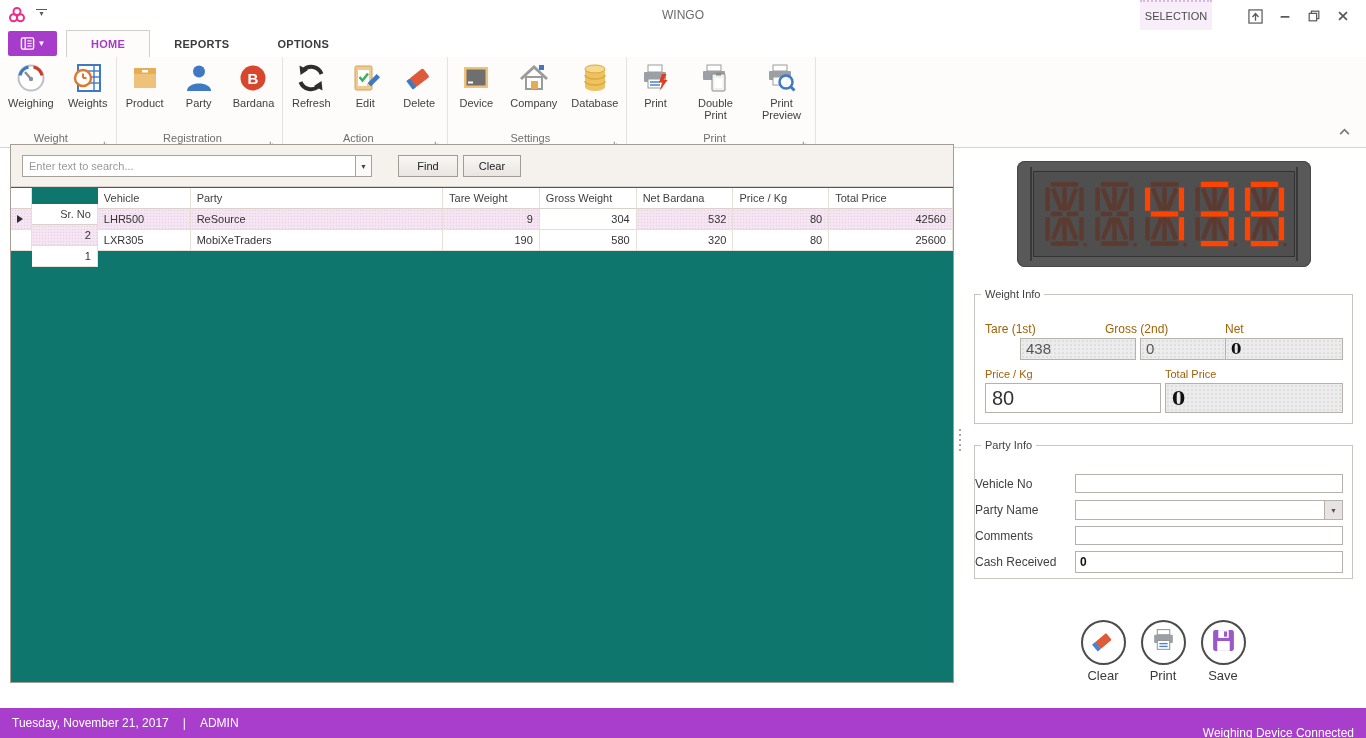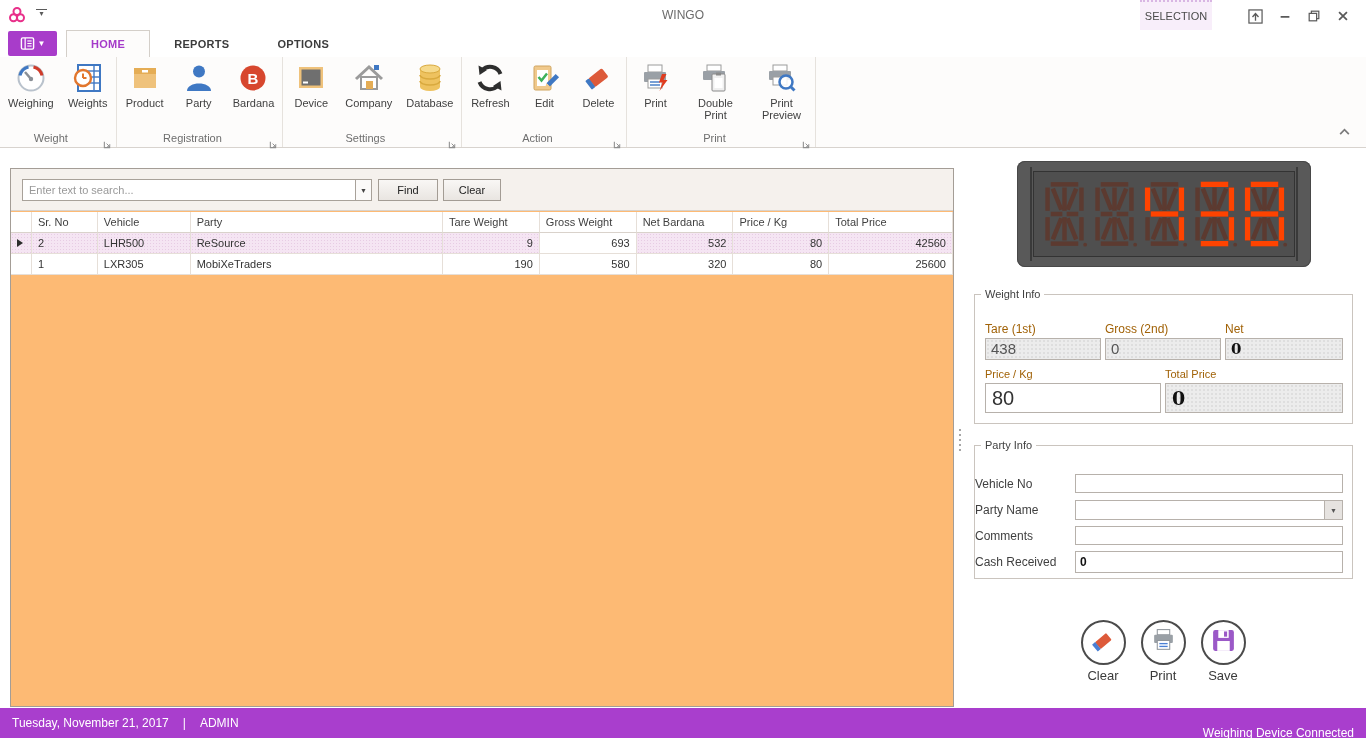--- a/index.html
+++ b/index.html
@@ -30,54 +30,54 @@
   .rbtns { display:flex; gap:10px; }
   .rbtn { display:flex; flex-direction:column; align-items:center; min-width:44px; padding:2px 2px; cursor:pointer; border-radius:2px; }
   .ricon { width:32px; height:32px; display:block; }
   .ricon svg { width:32px; height:32px; }
   .rlabel { margin-top:3px; font-size:11px; color:#3f3f3f; text-align:center; line-height:12px; max-width:52px; }
   .rgroup-footer { position:absolute; left:0; right:0; bottom:1px; height:14px; }
   .rgroup-label { position:absolute; left:0; right:14px; text-align:center; font-size:11px; color:#6e6e6e; }
   .launcher { position:absolute; right:3px; bottom:1px; width:10px; height:10px; cursor:pointer; }
   .ribbon-chevron { position:absolute; left:1338px; top:122px; width:16px; height:14px; cursor:pointer; }
   
-  .left-panel { position:absolute; left:10px; top:168px; width:944px; height:539px; border:1px solid #a49d96; background:#fdba74; }
+  .left-panel { position:absolute; left:10px; top:144px; width:944px; height:539px; border:1px solid #a49d96; background:#0f766e; }
   .search-strip { position:absolute; left:0; top:0; right:0; height:42px; background:#f5f1ed; border-bottom:1px solid #d9d2cb; }
   .search-combo { position:absolute; left:11px; top:10px; width:350px; height:22px; background:#fff; border:1px solid #a8a199; }
   .search-combo input { position:absolute; left:0; top:0; width:332px; height:20px; border:none; outline:none; padding:0 6px; font-size:11px; font-family:inherit; color:#333; background:transparent; }
   .search-combo input::placeholder { color:#999; }
   .combo-arrow { position:absolute; right:0; top:0; width:16px; height:20px; border-left:1px solid #a8a199; display:flex; align-items:center; justify-content:center; font-size:7px; color:#444; cursor:pointer; background:#fbfaf9; }
-  .tool-btn { position:absolute; top:10px; height:22px; background:linear-gradient(#f9f7f5,#e9e5e1); border:1px solid #a39c94; font-size:11px; color:#222; font-family:inherit; cursor:pointer; }
+  .tool-btn { position:absolute; top:10px; height:22px; background:linear-gradient(#f9f7f5,#e9e5e1); border:1px solid #a39c94; font-size:11px; color:#222; font-family:inherit; cursor:pointer;margin-left:20px; }
   .tool-btn.find { left:367px; width:60px; }
   .tool-btn.clear { left:432px; width:58px; }
   .grid { position:absolute; left:0; top:43px; right:0; bottom:0; overflow:hidden; }
   .grow { display:flex; height:21px; }
   .gcell { height:21px; line-height:20px; font-size:11px; color:#333; padding:0 6px; border-right:1px solid #e6dfd8; border-bottom:1px solid #e6dfd8; white-space:nowrap; overflow:hidden; background:#fff; }
   .ghead .gcell { color:#3f3f3f; border-bottom:1px solid #d9d2cb; }
   .gcell.ind { padding:0; }
-  .al { text-align:left; } .ac { text-align:left; } .ar { text-align:right; }
+  .al { text-align:left; } .ac { text-align:right;margin-top:16px; } .ar { text-align:right; }
   .grow.sel .gcell { background-color:#f5e5f3; background-image:radial-gradient(rgba(196,142,190,.28) 1px, transparent 1px); background-size:3px 3px; }
   .grow.sel .gcell.focuscell { background:#fff; }
   .row-arrow { display:inline-block; width:0; height:0; border-left:6px solid #2b2b2b; border-top:4px solid transparent; border-bottom:4px solid transparent; margin:6px 0 0 6px; }
   
   .splitter { position:absolute; left:955px; top:417px; width:9px; height:46px; display:flex; flex-direction:column; align-items:center; justify-content:center; gap:3px; cursor:col-resize; }
   .splitter i { width:2px; height:2px; background:#8a8a8a; border-radius:50%; }
   
   .led { position:absolute; left:1017px; top:161px; width:294px; height:106px; background:#595959; border-radius:8px; box-shadow:inset 0 0 0 1px #484848; }
   .led:before, .led:after { content:""; position:absolute; top:6px; bottom:6px; width:2px; background:#3a3a3a; }
   .led:before { left:13px; } .led:after { right:13px; }
   .led-screen { position:absolute; left:16px; right:16px; top:10px; bottom:10px; background:#4f4f4f; border:1px solid #333; display:flex; align-items:center; justify-content:center; gap:3px; }
   .led-digit { width:47px; height:72px; }
   
   fieldset { position:absolute; border:1px solid #cac4be; min-width:0; background:#fff; }
   legend { font-size:11px; color:#3f3f3f; padding:0 4px; margin-left:6px; }
   .flabel { position:absolute; font-size:12px; color:#a16207; white-space:nowrap; }
   .fbox { position:absolute; border:1px solid #b7b1ab; background:#fff; overflow:hidden; white-space:nowrap; }
   .fbox.dis { background-color:#ececec; background-image:radial-gradient(#dedede 1px, transparent 1px); background-size:4px 4px; }
-  .val-sm { font-size:15px; color:#555; line-height:20px; padding:0 5px; }
+  .val-sm { font-size:15px; color:#555; line-height:20px; padding:0 5px;margin-left:35px; }
   .val-sm-bold { font-family:"DejaVu Serif", serif; font-weight:bold; font-size:15px; color:#111; line-height:20px; padding:0 5px; }
   .val-lg { font-size:20px; color:#333; line-height:28px; padding:0 6px; }
   .val-lg-bold { font-family:"DejaVu Serif", serif; font-weight:bold; font-size:19px; color:#111; line-height:28px; padding:0 6px; }
   .pi-row-label { position:absolute; font-size:12px; color:#3f3f3f; text-align:left; width:95px; }
   .pi-input { position:absolute; left:100px; width:268px; height:19px; border:1px solid #b7b1ab; background:#fff; font-family:inherit; font-size:12px; padding:0 4px; outline:none; }
   .pi-combo { position:absolute; left:100px; width:268px; height:20px; border:1px solid #b7b1ab; background:#fff; }
   .pi-combo .dd { position:absolute; right:0; top:0; width:18px; height:18px; background:#e6e3e0; border-left:1px solid #b7b1ab; display:flex; align-items:center; justify-content:center; font-size:7px; color:#555; cursor:pointer; }
   
   .circle-buttons { position:absolute; left:1075px; top:620px; width:176px; display:flex; gap:4px; }
   .cbtn { width:56px; text-align:center; cursor:pointer; }
@@ -217,56 +217,20 @@
           <span class="launcher"><svg viewBox="0 0 10 10" width="9" height="9">
               <path d="M1.5 2 V8.5 H8" fill="none" stroke="#8f8f8f" stroke-width="1.2"></path>
               <path d="M4 4 L7.5 7.5 M7.5 4.6 V7.5 H4.6" stroke="#8f8f8f" stroke-width="1.1" fill="none"></path>
             </svg></span>
         </div>
       </div>
       <div class="rgroup">
         <div class="rbtns">
           <div class="rbtn">
             <span class="ricon"><svg viewBox="0 0 32 32">
-                <rect x="4" y="5" width="24" height="21" fill="#efc27b"></rect>
-                <rect x="6.5" y="7.5" width="19" height="16" fill="#6f6f6f"></rect>
-                <rect x="8" y="19.5" width="5" height="2" fill="#fff"></rect>
-              </svg></span>
-            <span class="rlabel">Device</span>
-          </div>
-          <div class="rbtn">
-            <span class="ricon"><svg viewBox="0 0 32 32">
-                <rect x="21" y="3" width="5" height="5" fill="#3f78c3"></rect>
-                <path d="M3 17 L16 5 L29 17" fill="none" stroke="#9b9b9b" stroke-width="3"></path>
-                <rect x="8" y="15" width="16" height="12" fill="#fff" stroke="#9b9b9b" stroke-width="2"></rect>
-                <rect x="13" y="19" width="7" height="8" fill="#e5ad55"></rect>
-              </svg></span>
-            <span class="rlabel">Company</span>
-          </div>
-          <div class="rbtn">
-            <span class="ricon"><svg viewBox="0 0 32 32">
-                <path d="M6 7 v18 a10 4 0 0 0 20 0 v-18" fill="#eec25f"></path>
-                <ellipse cx="16" cy="7" rx="10" ry="4" fill="#f6d98a" stroke="#d9a93e"></ellipse>
-                <path d="M6 13 a10 4 0 0 0 20 0 M6 19 a10 4 0 0 0 20 0" fill="none" stroke="#d9a93e" stroke-width="1.5"></path>
-              </svg></span>
-            <span class="rlabel">Database</span>
-          </div>
-        </div>
-        <div class="rgroup-footer">
-          <span class="rgroup-label">Settings</span>
-          <span class="launcher"><svg viewBox="0 0 10 10" width="9" height="9">
-              <path d="M1.5 2 V8.5 H8" fill="none" stroke="#8f8f8f" stroke-width="1.2"></path>
-              <path d="M4 4 L7.5 7.5 M7.5 4.6 V7.5 H4.6" stroke="#8f8f8f" stroke-width="1.1" fill="none"></path>
-            </svg></span>
-        </div>
-      </div>
-      <div class="rgroup">
-        <div class="rbtns">
-          <div class="rbtn">
-            <span class="ricon"><svg viewBox="0 0 32 32">
                 <path d="M26.5 12 A11 11 0 0 0 8 8.5" fill="none" stroke="#2e2e2e" stroke-width="4"></path>
                 <polygon points="4.5,3.5 5.5,13 13,8" fill="#2e2e2e"></polygon>
                 <path d="M5.5 20 A11 11 0 0 0 24 23.5" fill="none" stroke="#2e2e2e" stroke-width="4"></path>
                 <polygon points="27.5,28.5 26.5,19 19,24" fill="#2e2e2e"></polygon>
               </svg></span>
             <span class="rlabel">Refresh</span>
           </div>
           <div class="rbtn">
             <span class="ricon"><svg viewBox="0 0 32 32">
                 <rect x="6" y="4" width="17" height="24" rx="1.5" fill="#f0c98c" stroke="#cfa45f"></rect>
@@ -284,20 +248,56 @@
                 <g transform="rotate(-38 16 16)">
                   <rect x="8" y="10.5" width="17" height="11" rx="1.5" fill="#dd5a3a"></rect>
                   <rect x="4" y="10.5" width="4.5" height="11" rx="1" fill="#3f78c3"></rect>
                 </g>
               </svg></span>
             <span class="rlabel">Delete</span>
           </div>
         </div>
         <div class="rgroup-footer">
           <span class="rgroup-label">Action</span>
+          <span class="launcher"><svg viewBox="0 0 10 10" width="9" height="9">
+              <path d="M1.5 2 V8.5 H8" fill="none" stroke="#8f8f8f" stroke-width="1.2"></path>
+              <path d="M4 4 L7.5 7.5 M7.5 4.6 V7.5 H4.6" stroke="#8f8f8f" stroke-width="1.1" fill="none"></path>
+            </svg></span>
+        </div>
+      </div>
+      <div class="rgroup">
+        <div class="rbtns">
+          <div class="rbtn">
+            <span class="ricon"><svg viewBox="0 0 32 32">
+                <rect x="4" y="5" width="24" height="21" fill="#efc27b"></rect>
+                <rect x="6.5" y="7.5" width="19" height="16" fill="#6f6f6f"></rect>
+                <rect x="8" y="19.5" width="5" height="2" fill="#fff"></rect>
+              </svg></span>
+            <span class="rlabel">Device</span>
+          </div>
+          <div class="rbtn">
+            <span class="ricon"><svg viewBox="0 0 32 32">
+                <rect x="21" y="3" width="5" height="5" fill="#3f78c3"></rect>
+                <path d="M3 17 L16 5 L29 17" fill="none" stroke="#9b9b9b" stroke-width="3"></path>
+                <rect x="8" y="15" width="16" height="12" fill="#fff" stroke="#9b9b9b" stroke-width="2"></rect>
+                <rect x="13" y="19" width="7" height="8" fill="#e5ad55"></rect>
+              </svg></span>
+            <span class="rlabel">Company</span>
+          </div>
+          <div class="rbtn">
+            <span class="ricon"><svg viewBox="0 0 32 32">
+                <path d="M6 7 v18 a10 4 0 0 0 20 0 v-18" fill="#eec25f"></path>
+                <ellipse cx="16" cy="7" rx="10" ry="4" fill="#f6d98a" stroke="#d9a93e"></ellipse>
+                <path d="M6 13 a10 4 0 0 0 20 0 M6 19 a10 4 0 0 0 20 0" fill="none" stroke="#d9a93e" stroke-width="1.5"></path>
+              </svg></span>
+            <span class="rlabel">Database</span>
+          </div>
+        </div>
+        <div class="rgroup-footer">
+          <span class="rgroup-label">Settings</span>
           <span class="launcher"><svg viewBox="0 0 10 10" width="9" height="9">
               <path d="M1.5 2 V8.5 H8" fill="none" stroke="#8f8f8f" stroke-width="1.2"></path>
               <path d="M4 4 L7.5 7.5 M7.5 4.6 V7.5 H4.6" stroke="#8f8f8f" stroke-width="1.1" fill="none"></path>
             </svg></span>
         </div>
       </div>
       <div class="rgroup">
         <div class="rbtns">
           <div class="rbtn">
             <span class="ricon"><svg viewBox="0 0 32 32">
@@ -366,21 +366,21 @@
           <div class="gcell al" style="width:97px">Net Bardana</div>
           <div class="gcell al" style="width:96px">Price / Kg</div>
           <div class="gcell al" style="width:124px">Total Price</div>
         </div>
         <div class="grow sel">
           <div class="gcell ind" style="width:21px"><span class="row-arrow"></span></div>
           <div class="gcell ac" style="width:66px">2</div>
           <div class="gcell al" style="width:93px">LHR500</div>
           <div class="gcell al" style="width:253px">ReSource</div>
           <div class="gcell ar" style="width:97px">9</div>
-          <div class="gcell ar focuscell" style="width:97px">693</div>
+          <div class="gcell ar focuscell" style="width:97px">304</div>
           <div class="gcell ar" style="width:97px">532</div>
           <div class="gcell ar" style="width:96px">80</div>
           <div class="gcell ar" style="width:124px">42560</div>
         </div>
         <div class="grow">
           <div class="gcell ind" style="width:21px"></div>
           <div class="gcell ac" style="width:66px">1</div>
           <div class="gcell al" style="width:93px">LXR305</div>
           <div class="gcell al" style="width:253px">MobiXeTraders</div>
           <div class="gcell ar" style="width:97px">190</div>

